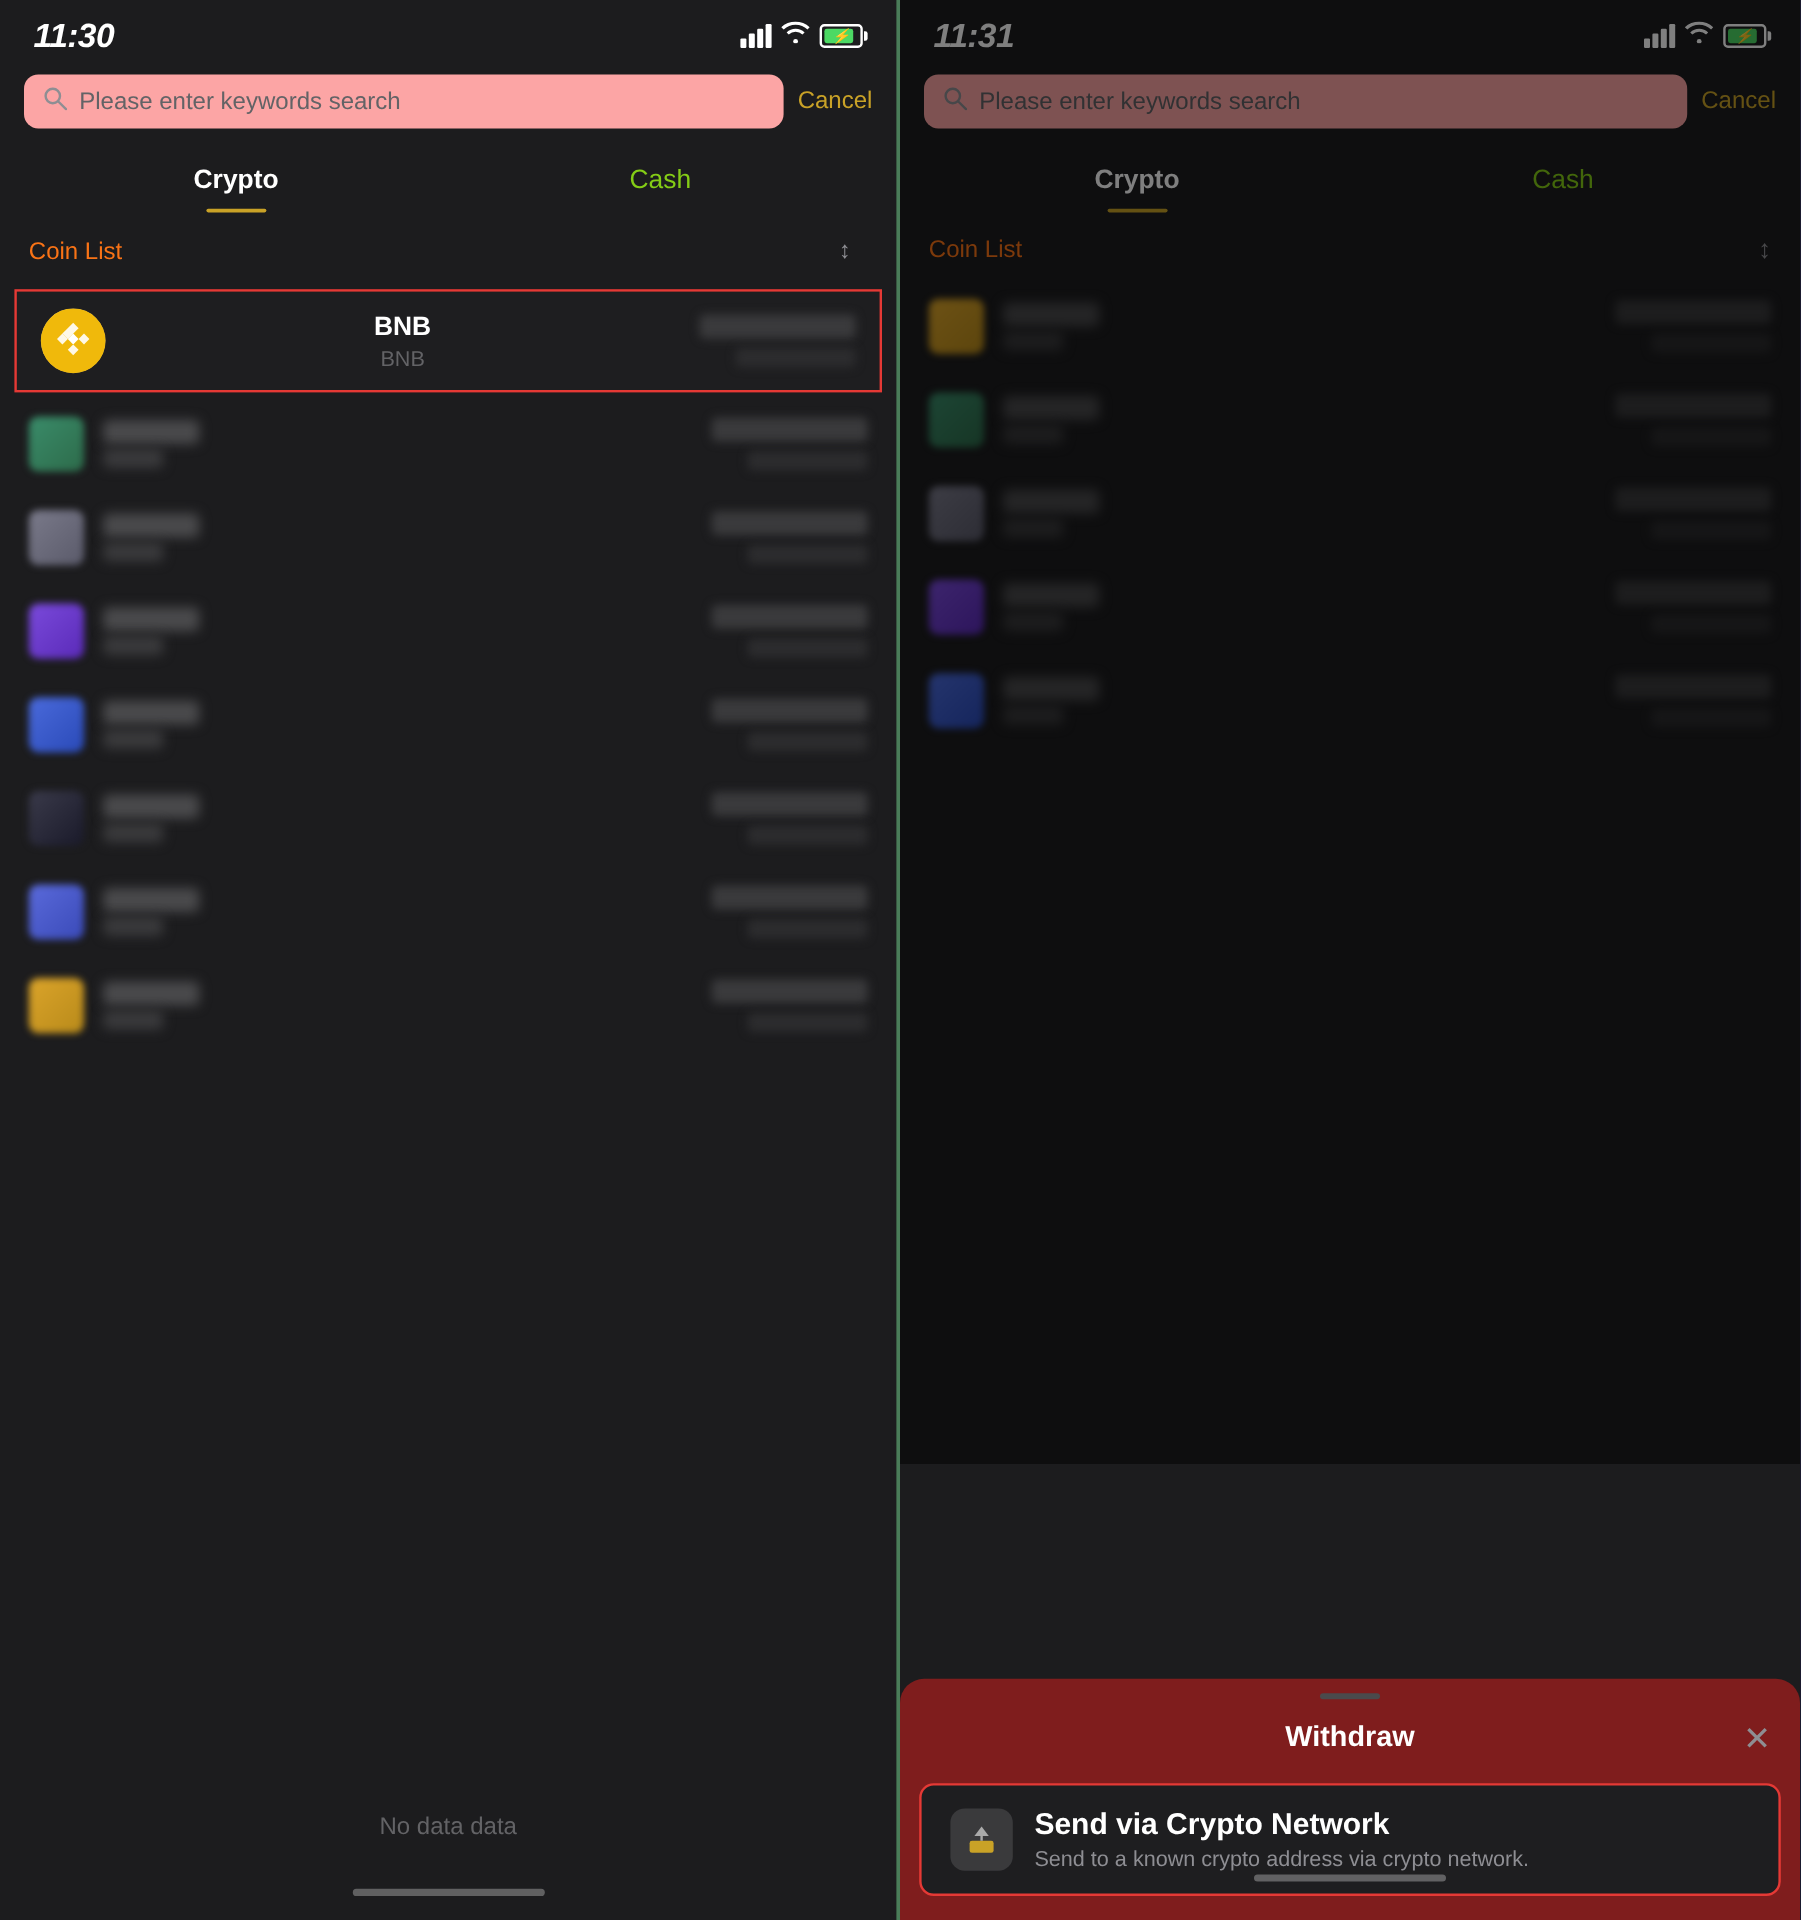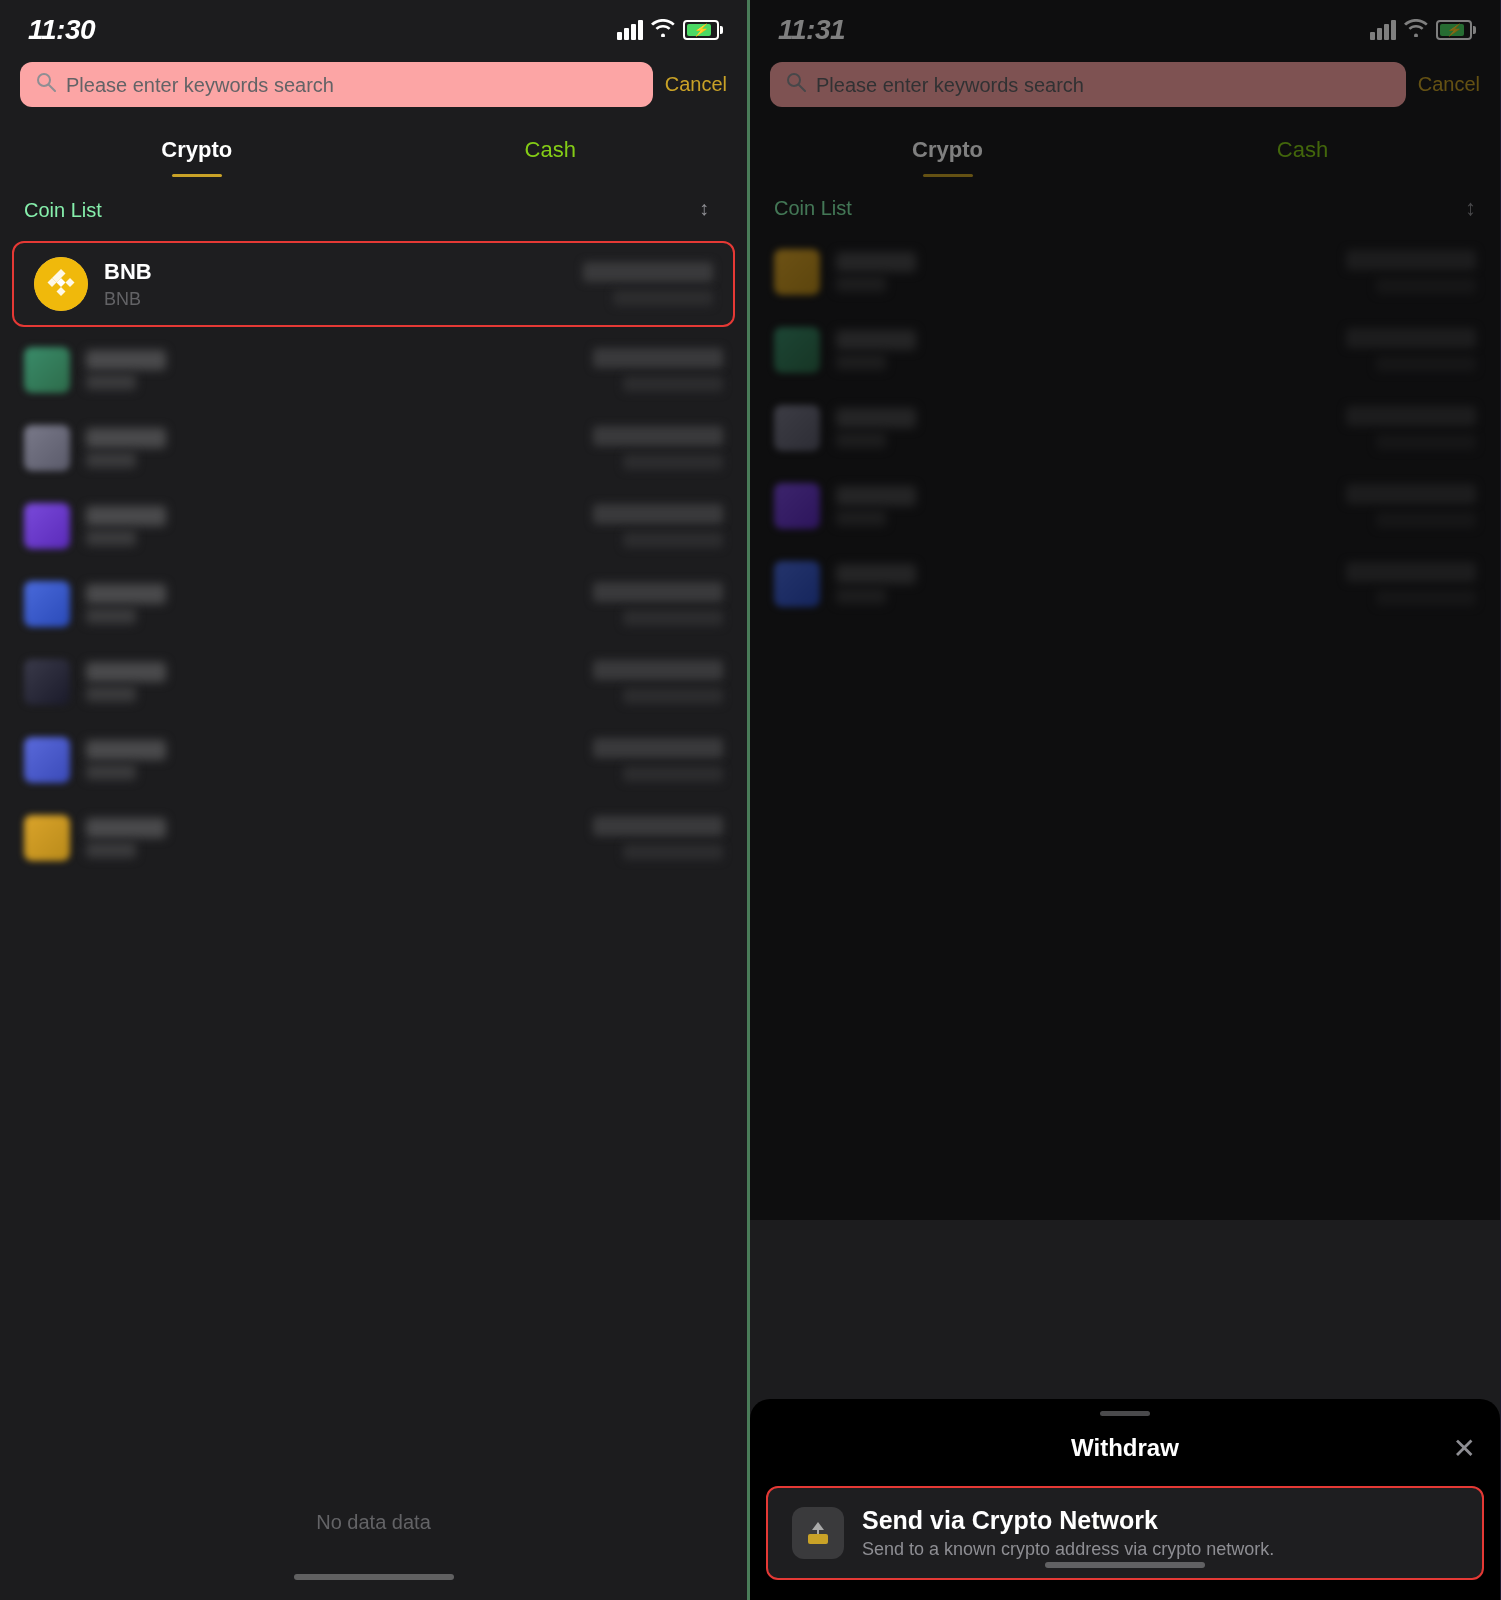--- a/index.html
+++ b/index.html
@@ -183,21 +183,21 @@
 
     
     .coin-list-header {
       display: flex;
       justify-content: space-between;
       align-items: center;
       padding: 18px 24px 12px 24px;
     }
 
     .coin-list-label {
-      color: #86efac;
+      color: #f97316;
       font-size: 20px;
     }
 
     .sort-icon {
       color: #8e8e93;
       font-size: 22px;
     }
 
     
     .coin-list {
@@ -210,24 +210,25 @@
     .coin-item {
       display: flex;
       align-items: center;
       padding: 16px 24px;
       gap: 16px;
       position: relative;
     }
 
     .coin-item.highlighted {
       border: 2.5px solid #e53935;
-      border-radius: 12px;
+      border-radius: 0;
       margin: 4px 12px;
       padding: 14px 20px;
       background: #1e1e20;
+      text-align: center;
     }
 
     .coin-icon {
       width: 54px;
       height: 54px;
       border-radius: 50%;
       flex-shrink: 0;
       display: flex;
       align-items: center;
       justify-content: center;
@@ -359,21 +360,21 @@
       border-radius: 8px;
       filter: blur(3px);
     }
 
     
     .withdraw-modal {
       position: absolute;
       bottom: 0;
       left: 0;
       right: 0;
-      background: #000000;
+      background: #7f1d1d;
       border-radius: 20px 20px 0 0;
       z-index: 10;
     }
 
     .withdraw-handle {
       width: 50px;
       height: 5px;
       background: #4a4a4c;
       border-radius: 3px;
       margin: 12px auto 8px auto;

